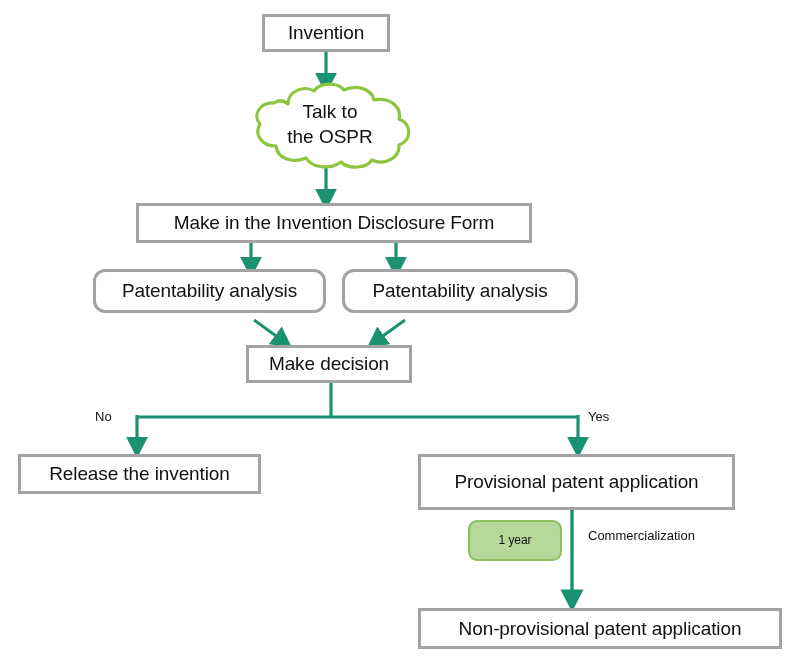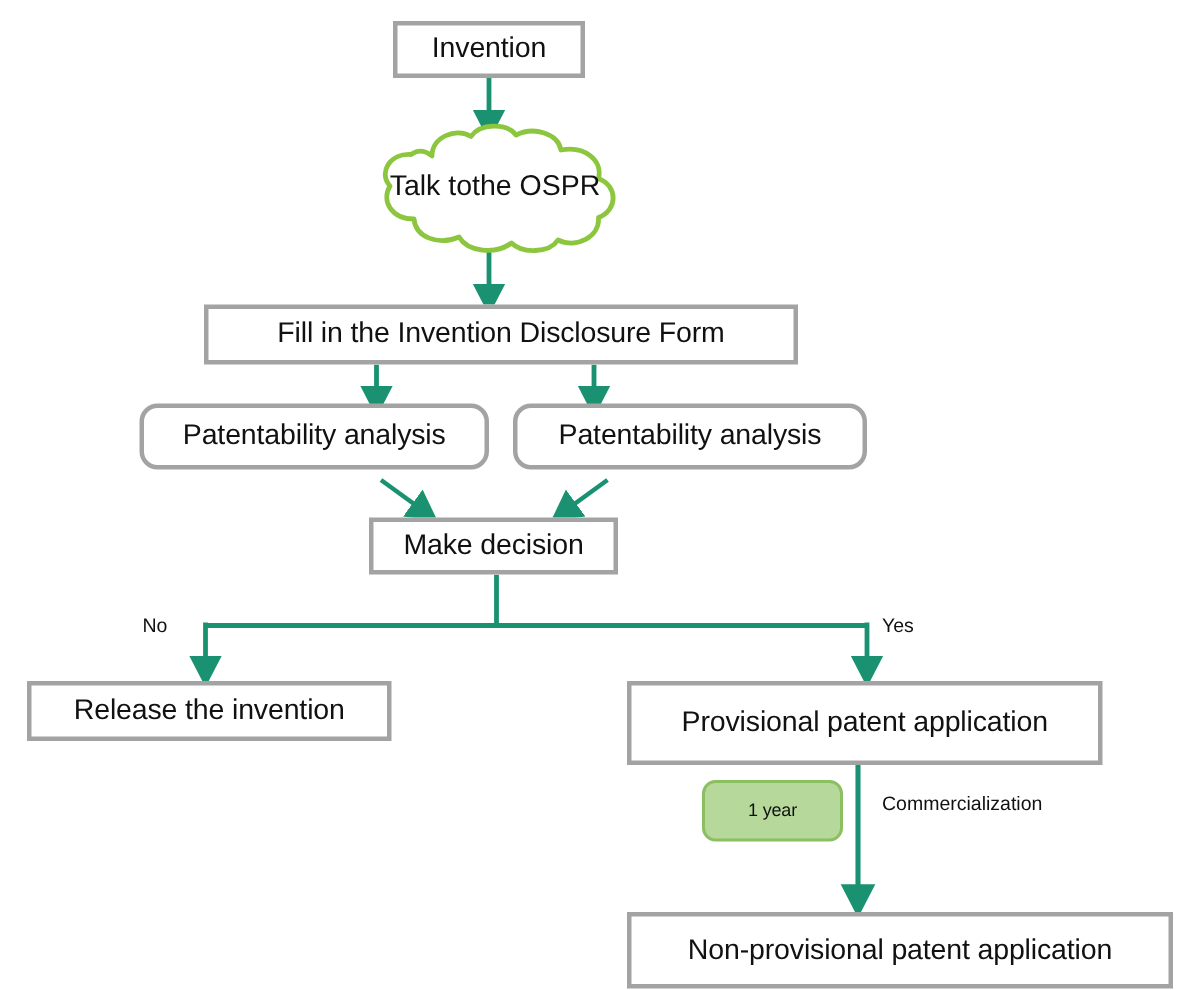--- a/index.html
+++ b/index.html
@@ -50,21 +50,21 @@
     display: block;
     overflow: visible;
   }
   .cloud-text {
     position: absolute;
     left: 0;
     top: 0;
     width: 100%;
     height: 100%;
     display: flex;
-    flex-direction: row;
+    flex-direction: column;
     align-items: center;
     justify-content: center;
     font-size: 19px;
     color: #111111;
     line-height: 1.3;
     pointer-events: none;
   }
   .edge-label {
     position: absolute;
     font-size: 13px;
@@ -138,21 +138,21 @@
                C8,33 16,20 30,21
                C34,18 39,18 44,22 Z" fill="#ffffff" stroke="#8cc63f" stroke-width="3.2" stroke-linejoin="round"></path>
     </svg>
     <div class="cloud-text">
       <span>Talk to</span>
       <span>the OSPR</span>
     </div>
   </div>
 
   <div class="node" style="left:136px; top:203px; width:396px; height:40px;">
-    <span>Fill in the Invention Disclosure Form</span>
+    <span>Make in the Invention Disclosure Form</span>
   </div>
 
   <div class="node rounded" style="left:93px; top:269px; width:233px; height:44px;">
     <span>Patentability analysis</span>
   </div>
 
   <div class="node rounded" style="left:342px; top:269px; width:236px; height:44px;">
     <span>Patentability analysis</span>
   </div>
 
@@ -165,21 +165,21 @@
   </div>
 
   <div class="node" style="left:418px; top:454px; width:317px; height:56px;">
     <span>Provisional patent application</span>
   </div>
 
   <div class="node pill" style="left:468px; top:520px; width:94px; height:41px;">
     <span>1 year</span>
   </div>
 
-  <div class="node" style="left:418px; top:608px; width:364px; height:51px;">
+  <div class="node" style="left:418px; top:608px; width:364px; height:41px;">
     <span>Non-provisional patent application</span>
   </div>
 
   <div class="edge-label" style="left:95px; top:409px;">
     <span>No</span>
   </div>
 
   <div class="edge-label" style="left:588px; top:409px;">
     <span>Yes</span>
   </div>

